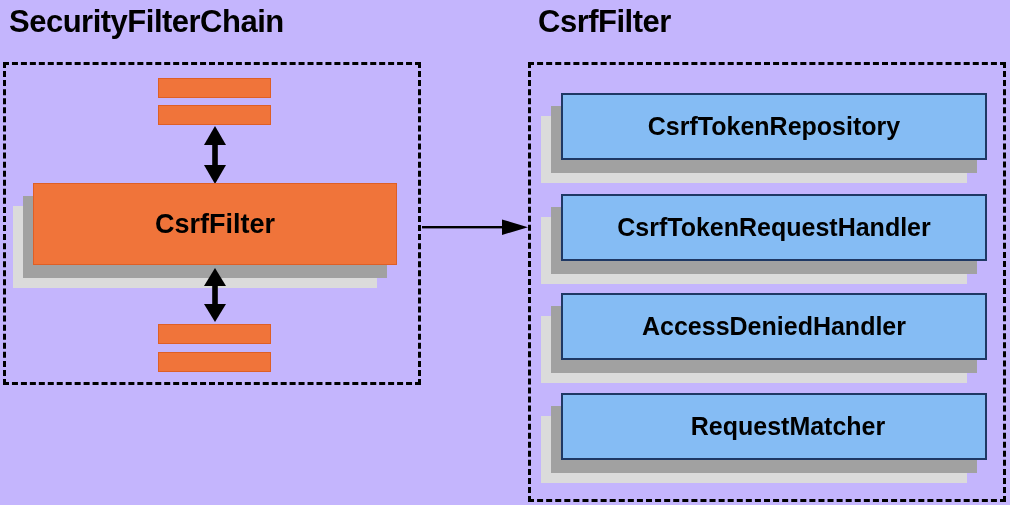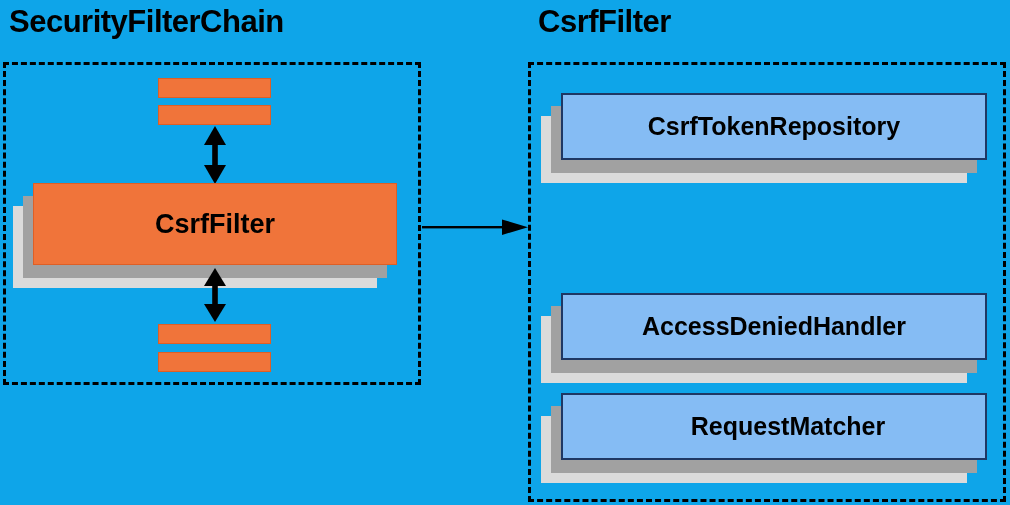--- a/index.html
+++ b/index.html
@@ -15,21 +15,21 @@
   * { margin: 0; padding: 0; box-sizing: border-box; }
   html, body { background: #ffffff; }
   body {
     font-family: "Liberation Sans", "DejaVu Sans", sans-serif;
     color: var(--text-color);
   }
   .canvas {
     position: relative;
     width: 1010px;
     height: 505px;
-    background: #0ea5e9;
+    background: #c4b5fd;
     overflow: hidden;
   }
   .panel-title {
     position: absolute;
     top: 4px;
     font-size: 31px;
     font-weight: bold;
     letter-spacing: -0.5px;
     white-space: nowrap;
   }
@@ -156,20 +156,23 @@
       <polygon points="106,9.2 80,1.5 80,17" fill="currentColor"></polygon>
     </svg>
   </div>
 
   <div class="dashed-box right-deps-box">
 
     <div class="component-box comp-1">
       <span>CsrfTokenRepository</span>
     </div>
 
+    <div class="component-box comp-2">
+      <span>CsrfTokenRequestHandler</span>
+    </div>
 
     <div class="component-box comp-3">
       <span>AccessDeniedHandler</span>
     </div>
 
     <div class="component-box comp-4">
       <span>RequestMatcher</span>
     </div>
   </div>
 

